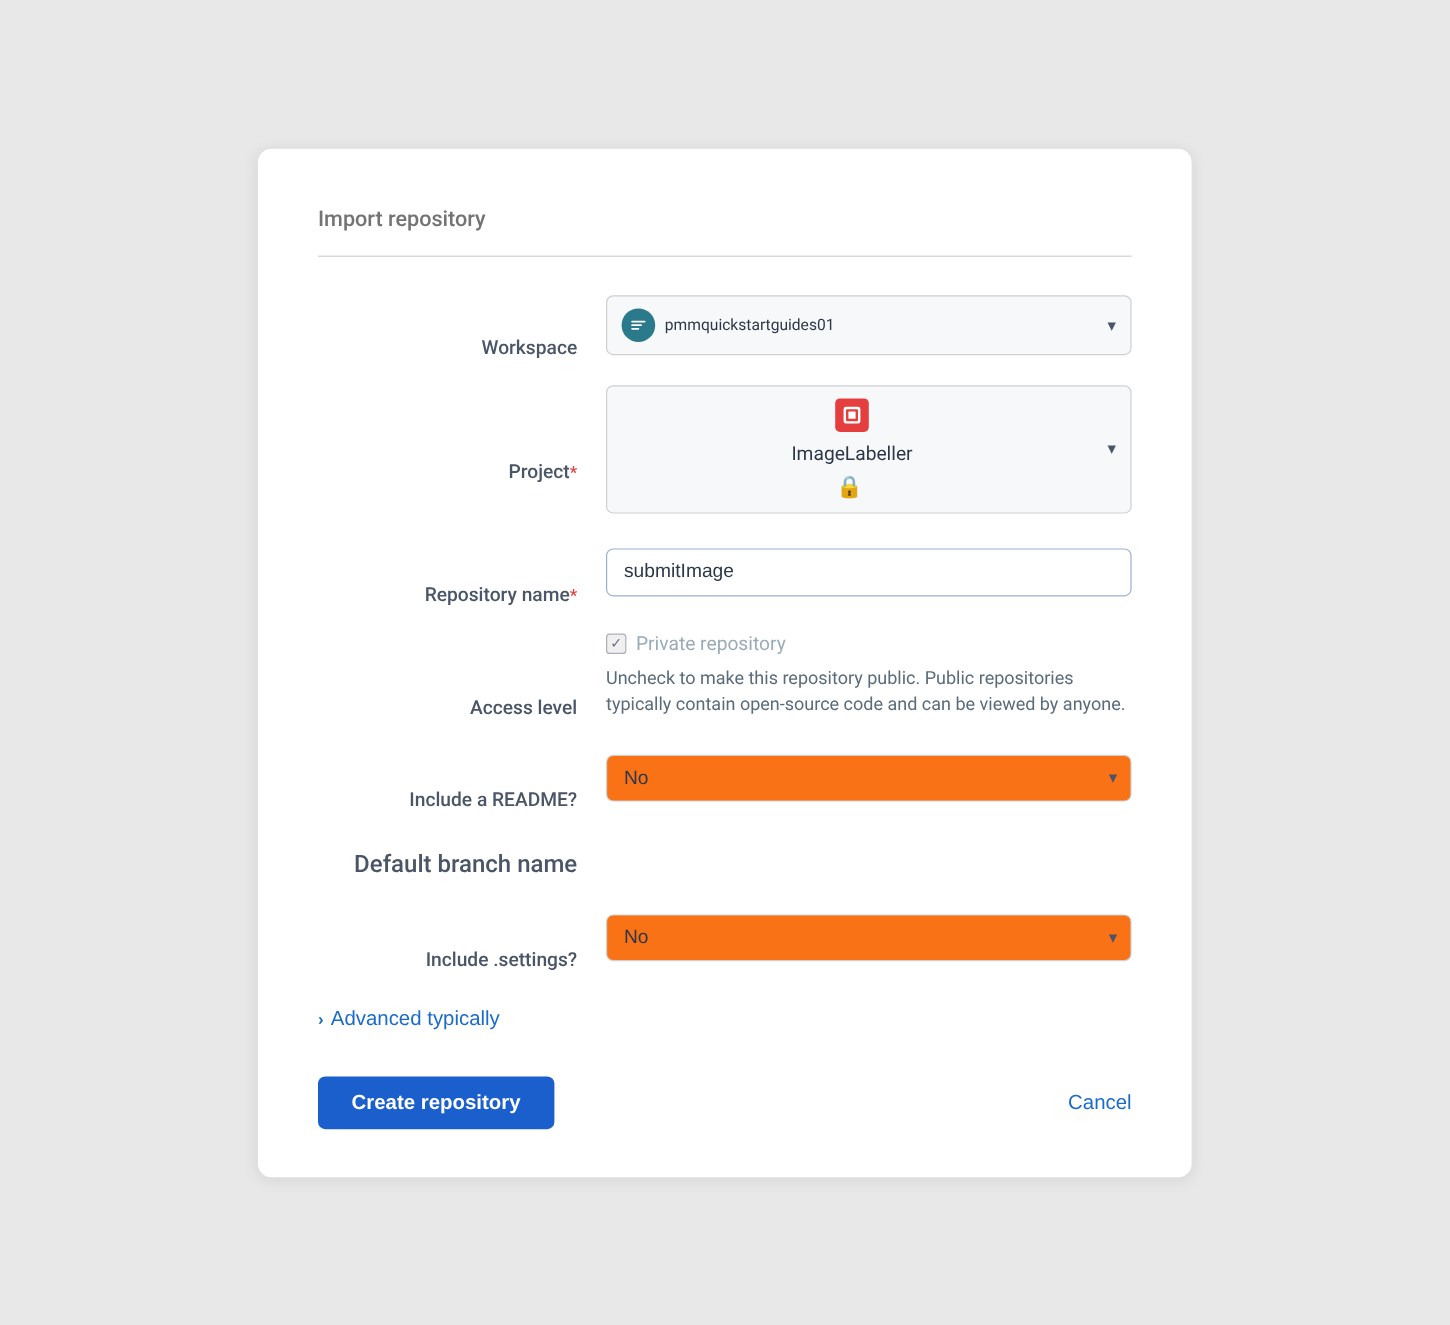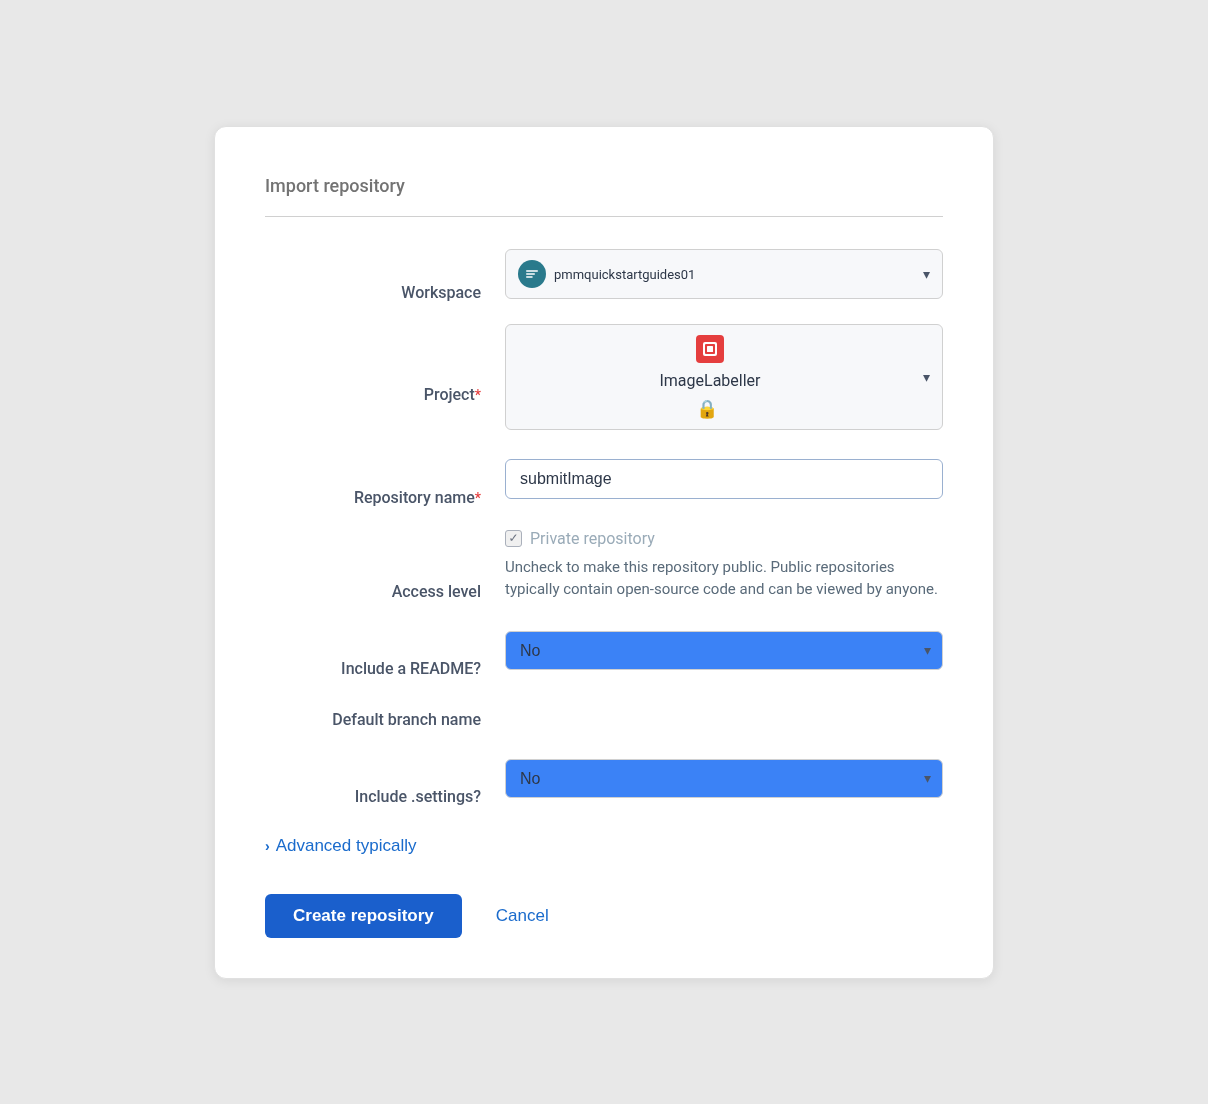--- a/index.html
+++ b/index.html
@@ -70,21 +70,21 @@
       color: #4a5568;
       font-weight: 500;
       flex-shrink: 0;
       margin-top: 36px;
     }
 
     .form-label-multiline {
       width: 240px;
       text-align: right;
       padding-right: 24px;
-      font-size: 16px;
+      font-size: 20px;
       color: #4a5568;
       font-weight: 500;
       flex-shrink: 0;
       padding-top: 10px;
     }
 
     .required-star {
       color: #e53e3e;
       font-size: 14px;
     }
@@ -93,21 +93,21 @@
       flex: 1;
     }
 
     .select-field {
       width: 100%;
       padding: 10px 40px 10px 14px;
       border: 1px solid #d0d0d0;
       border-radius: 6px;
       font-size: 16px;
       color: #2d3748;
-      background: #3b82f6;
+      background: #f97316;
       appearance: none;
       cursor: pointer;
       outline: none;
     }
 
     .select-chevron {
       position: absolute;
       right: 12px;
       top: 50%;
       transform: translateY(-50%);
@@ -261,21 +261,21 @@
     }
 
     .chevron-right {
       font-size: 14px;
       font-weight: 700;
     }
 
     .form-footer {
       display: flex;
       align-items: center;
-      justify-content: flex-start;
+      justify-content: space-between;
       gap: 34px;
       margin-top: 10px;
     }
 
     .btn-create {
       background: #1a5fcc;
       color: #ffffff;
       border: none;
       border-radius: 6px;
       padding: 12px 28px;

